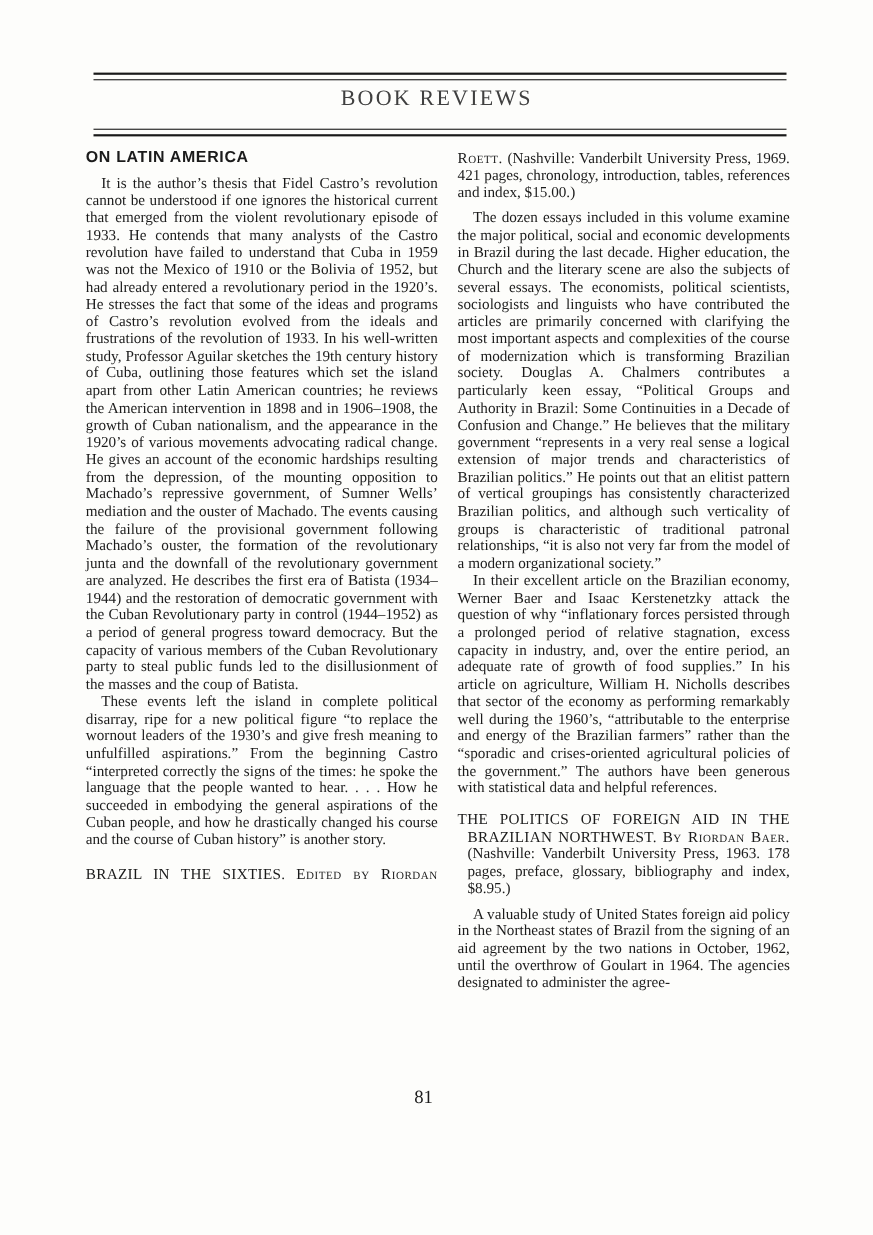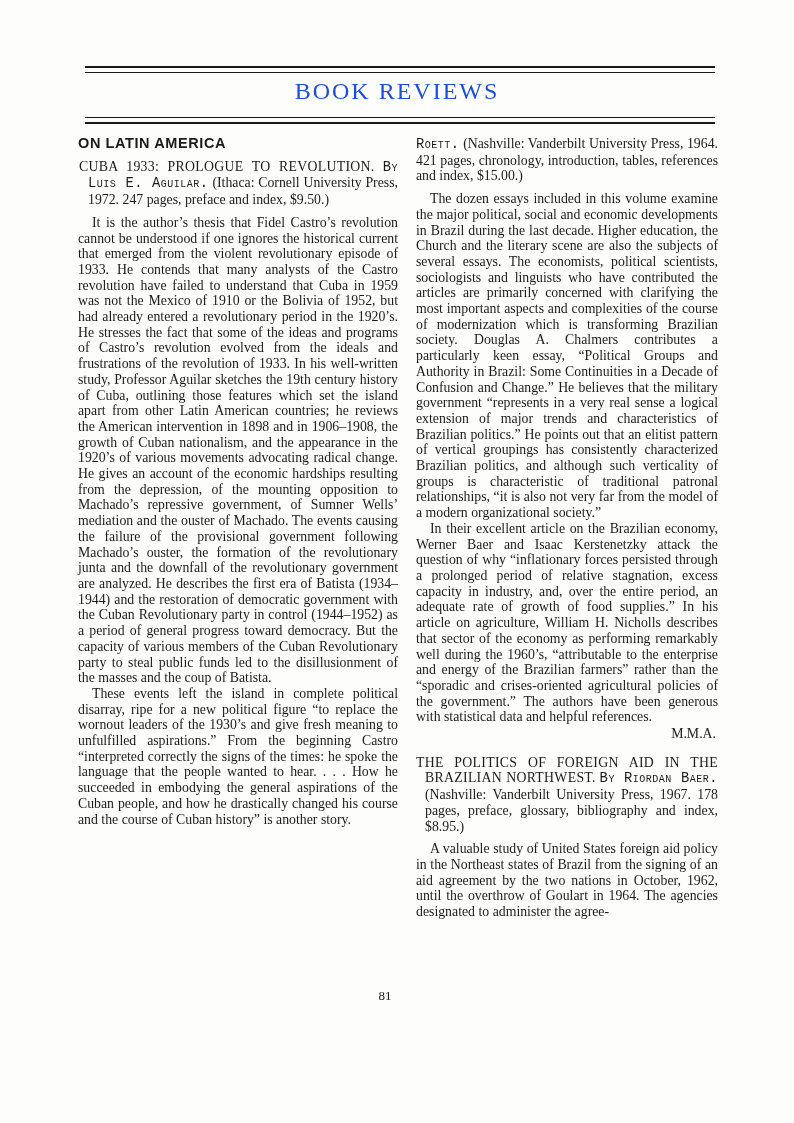--- a/index.html
+++ b/index.html
@@ -29,24 +29,24 @@
     border-top: 1.3px solid #191919;
     border-bottom: 2.5px solid #191919;
   }
   .masthead {
     position: absolute;
     top: 78px;
     left: 0;
     width: 100%;
     margin: 0;
     text-align: center;
-    font-size: 24px;
+    font-size: 20px;
     font-weight: normal;
     letter-spacing: 2px;
-    color: #1d4ed8;
+    color: #404040;
   }
   .columns {
     position: absolute;
     top: 136px;
     left: 78px;
     width: 640px;
     display: flex;
     align-items: flex-start;
   }
   .col { font-size: 13.8px; line-height: 15.7px; }
@@ -67,21 +67,21 @@
   }
   .col-left .citation.hang {
     margin-left: 10px;
     text-indent: -9px;
   }
   .col-right .citation.hang {
     margin-left: 9px;
     text-indent: -9px;
   }
   .caps { letter-spacing: 0.3px; }
-  .sc { font-variant: small-caps; letter-spacing: 0.5px; font-family: Liberation Mono, monospace; }
+  .sc { font-variant: small-caps; letter-spacing: 0.5px; }
   .body-para {
     text-align: justify;
     text-indent: 14px;
     font-family: Liberation Serif, serif;
   }
   .col-left .body-para { }
   .signature { text-align: right; margin-top: 1px; }
   .sig-name { padding-right: 66px; }
   .sig-initials { padding-right: 2px; }
   .next-review-heading {
@@ -90,66 +90,64 @@
     text-align-last: justify;
     margin-bottom: 0;
   }
   .heading-gap { margin-top: 13px; }
   .page-number {
     position: absolute;
     top: 988px;
     left: 85px;
     width: 600px;
     text-align: center;
-    font-size: 13px;
+    font-size: 17px;
   }
 </style>
 </head>
 <body>
 
 <div class="page">
 
   <div class="rule rule-top"></div>
 
   <h1 class="masthead">BOOK REVIEWS</h1>
 
   <div class="rule rule-mid"></div>
 
   <div class="columns">
 
     <div class="col col-left">
       <div class="section-heading">ON LATIN AMERICA</div>
 
-      <p class="citation hang">
-        <span class="caps">CUBA 1933: PROLOGUE TO REVOLUTION.</span>
-        <span class="sc">By Luis E. Aguilar.</span>
-        <span>(Ithaca: Cornell University Press, 1972. 247 pages, preface and index, $9.50.)</span>
-      </p>
 
       <p class="body-para">It is the author’s thesis that Fidel Castro’s revolution cannot be understood if one ignores the historical current that emerged from the violent revolutionary episode of 1933. He contends that many analysts of the Castro revolution have failed to understand that Cuba in 1959 was not the Mexico of 1910 or the Bolivia of 1952, but had already entered a revolutionary period in the 1920’s. He stresses the fact that some of the ideas and programs of Castro’s revolution evolved from the ideals and frustrations of the revolution of 1933. In his well-written study, Professor Aguilar sketches the 19th century history of Cuba, outlining those features which set the island apart from other Latin American countries; he reviews the American intervention in 1898 and in 1906–1908, the growth of Cuban nationalism, and the appearance in the 1920’s of various movements advocating radical change. He gives an account of the economic hardships resulting from the depression, of the mounting opposition to Machado’s repressive government, of Sumner Wells’ mediation and the ouster of Machado. The events causing the failure of the provisional government following Machado’s ouster, the formation of the revolutionary junta and the downfall of the revolutionary government are analyzed. He describes the first era of Batista (1934–1944) and the restoration of democratic government with the Cuban Revolutionary party in control (1944–1952) as a period of general progress toward democracy. But the capacity of various members of the Cuban Revolutionary party to steal public funds led to the disillusionment of the masses and the coup of Batista.</p>
       <p class="body-para">These events left the island in complete political disarray, ripe for a new political figure “to replace the wornout leaders of the 1930’s and give fresh meaning to unfulfilled aspirations.” From the beginning Castro “interpreted correctly the signs of the times: he spoke the language that the people wanted to hear. . . . How he succeeded in embodying the general aspirations of the Cuban people, and how he drastically changed his course and the course of Cuban history” is another story.</p>
 
 
+      <p class="citation next-review-heading">
+        <span class="caps">BRAZIL IN THE SIXTIES.</span>
+        <span class="sc">Edited by Riordan</span>
+      </p>
     </div>
 
     <div class="col col-right">
       <p class="citation">
         <span class="sc">Roett.</span>
-        <span>(Nashville: Vanderbilt University Press, 1964. 421 pages, chronology, introduction, tables, references and index, $15.00.)</span>
+        <span>(Nashville: Vanderbilt University Press, 1969. 421 pages, chronology, introduction, tables, references and index, $15.00.)</span>
       </p>
 
       <p class="body-para">The dozen essays included in this volume examine the major political, social and economic developments in Brazil during the last decade. Higher education, the Church and the literary scene are also the subjects of several essays. The economists, political scientists, sociologists and linguists who have contributed the articles are primarily concerned with clarifying the most important aspects and complexities of the course of modernization which is transforming Brazilian society. Douglas A. Chalmers contributes a particularly keen essay, “Political Groups and Authority in Brazil: Some Continuities in a Decade of Confusion and Change.” He believes that the military government “represents in a very real sense a logical extension of major trends and characteristics of Brazilian politics.” He points out that an elitist pattern of vertical groupings has consistently characterized Brazilian politics, and although such verticality of groups is characteristic of traditional patronal relationships, “it is also not very far from the model of a modern organizational society.”</p>
       <p class="body-para">In their excellent article on the Brazilian economy, Werner Baer and Isaac Kerstenetzky attack the question of why “inflationary forces persisted through a prolonged period of relative stagnation, excess capacity in industry, and, over the entire period, an adequate rate of growth of food supplies.” In his article on agriculture, William H. Nicholls describes that sector of the economy as performing remarkably well during the 1960’s, “attributable to the enterprise and energy of the Brazilian farmers” rather than the “sporadic and crises-oriented agricultural policies of the government.” The authors have been generous with statistical data and helpful references.</p>
 
-      <div class="signature sig-initials">M.M.A.</div>
 
       <p class="citation hang heading-gap">
         <span class="caps">THE POLITICS OF FOREIGN AID IN THE BRAZILIAN NORTHWEST.</span>
         <span class="sc">By Riordan Baer.</span>
-        <span>(Nashville: Vanderbilt University Press, 1967. 178 pages, preface, glossary, bibliography and index, $8.95.)</span>
+        <span>(Nashville: Vanderbilt University Press, 1963. 178 pages, preface, glossary, bibliography and index, $8.95.)</span>
       </p>
 
       <p class="body-para">A valuable study of United States foreign aid policy in the Northeast states of Brazil from the signing of an aid agreement by the two nations in October, 1962, until the overthrow of Goulart in 1964. The agencies designated to administer the agree-</p>
     </div>
 
   </div>
 
   <div class="page-number">81</div>
 
 </div>

